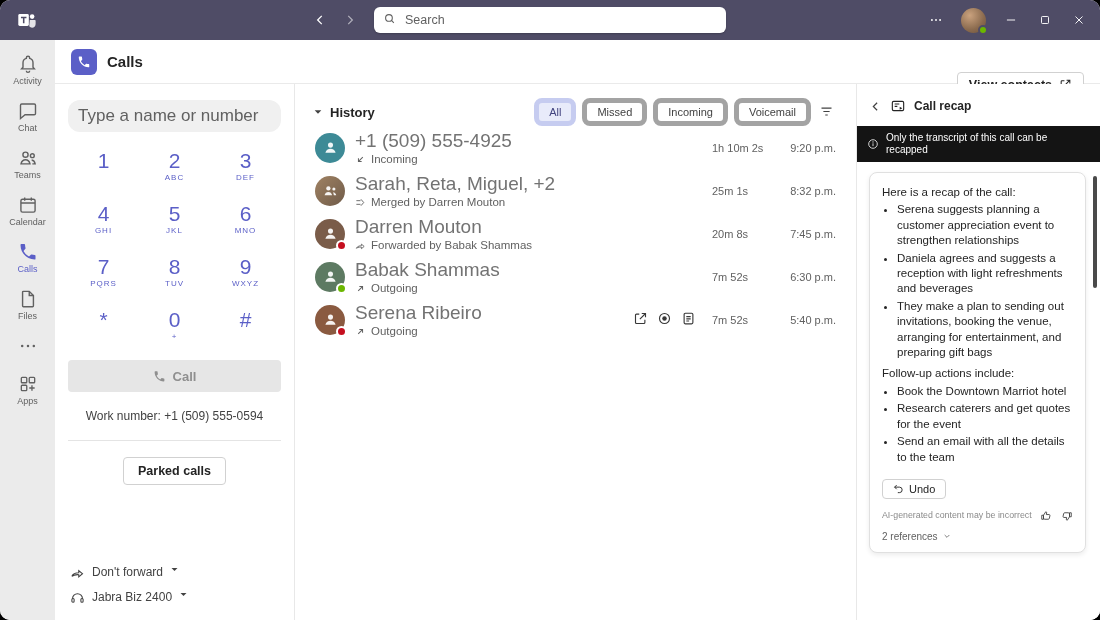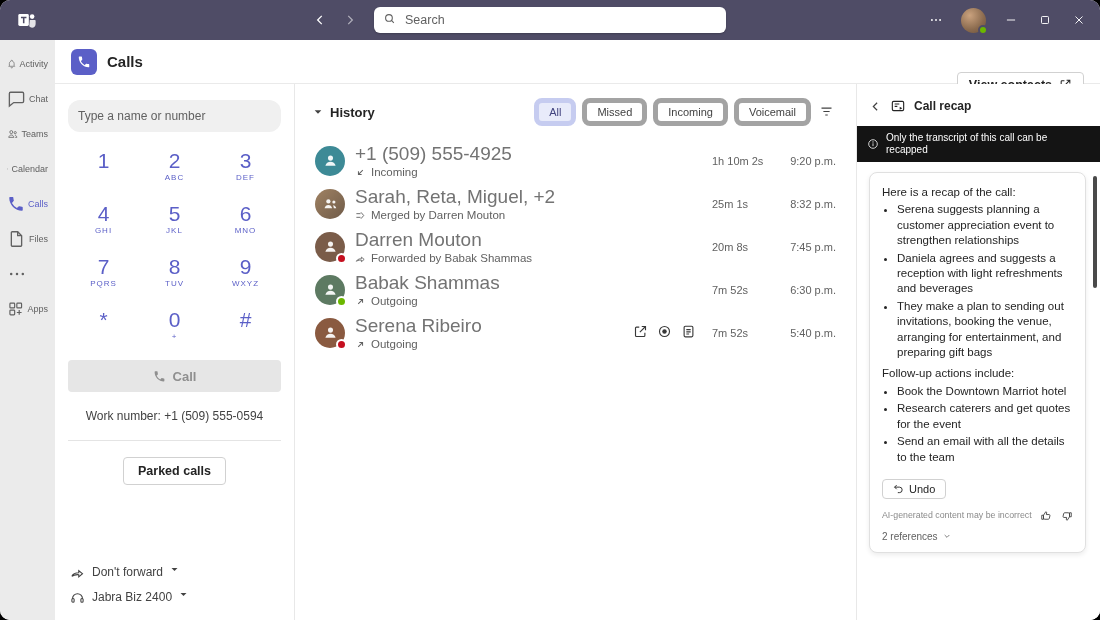--- a/index.html
+++ b/index.html
@@ -51,21 +51,21 @@
     background:var(--available,#6bb700); border:2px solid var(--titlebar,#4f4c66);
   }
 
   
   .app { flex:1; display:flex; min-height:0; }
   .rail {
     flex:0 0 55px; width:55px; background:#ebebeb; display:flex; flex-direction:column;
     align-items:center; padding-top:6px;
   }
   .rail-item {
-    width:41px; display:flex; flex-direction:row; align-items:center; gap:3px;
+    width:41px; display:flex; flex-direction:column; align-items:center; gap:3px;
     padding:8px 0 7px; color:#616161; background:none; border:none; cursor:pointer;
   }
   .rail-item svg { width:20px; height:20px; }
   .rail-label { font-size:9px; color:#616161; line-height:1; font-family:inherit; }
   .rail-item.active, .rail-item.active .rail-label { color:var(--accent,#5b5fc7); }
 
   .content { flex:1; display:flex; flex-direction:column; min-width:0; background:#fff; }
   .page-header {
     flex:0 0 44px; height:44px; display:flex; align-items:center; justify-content:space-between;
     padding:0 16px; border-bottom:1px solid #eaeaea;
@@ -86,21 +86,21 @@
 
   .panels { flex:1; display:flex; min-height:0; }
 
   
   .dialpad-panel {
     flex:0 0 240px; width:240px; border-right:1px solid #e8e8e8;
     display:flex; flex-direction:column; padding:16px 13px 10px;
   }
   .dp-input {
     height:32px; width:100%; background:#f0f0f0; border:none; border-radius:12px;
-    padding:0 10px; font-size:12px; color:#242424; font-family:inherit; outline:none;
+    padding:0 10px; font-size:17px; color:#242424; font-family:inherit; outline:none;
   }
   .dp-input::placeholder { color:#616161; }
   .keys { display:grid; grid-template-columns:repeat(3,1fr); margin-top:8px; }
   .key {
     height:53px; display:flex; flex-direction:column; align-items:center; justify-content:center;
     background:none; border:none; cursor:pointer; padding:0; font-family:inherit;
   }
   .kd { font-size:21px; color:var(--accent,#5b5fc7); line-height:1.05; }
   .kl { font-size:8px; letter-spacing:1px; color:var(--accent,#5b5fc7); min-height:10px; margin-top:1px; }
   .call-btn {
@@ -118,21 +118,21 @@
   .dp-spacer { flex:1; }
   .dp-setting {
     display:flex; align-items:flex-start; gap:7px; background:none; border:none;
     font-size:12px; color:#424242; padding:5px 2px; font-family:inherit; cursor:pointer;
   }
   .dp-setting svg.ic { width:15px; height:15px; color:#424242; }
   .dp-setting svg.chev { width:9px; height:9px; color:#424242; }
 
   
   .history-panel { flex:1; border-right:1px solid #e8e8e8; padding-top:14px; min-width:0; display:flex; flex-direction:column; }
-  .hist-header { display:flex; align-items:center; padding:0 20px 0 18px; margin-bottom:13px; }
+  .hist-header { display:flex; align-items:center; padding:0 20px 0 18px; }
   .hist-title { display:flex; align-items:center; gap:7px; font-size:13px; font-weight:700; color:#242424; background:none; border:none; font-family:inherit; cursor:pointer; padding:0; }
   .hist-title svg { width:10px; height:10px; color:#424242; }
   .hist-filters { margin-left:auto; display:flex; align-items:center; gap:6px; }
   .pill {
     font-size:11px; padding:3px 10px; border-radius:8px; border:5px solid #a3a3a3;
     background:#fff; color:#424242; font-family:inherit; cursor:pointer;
   }
   .pill.active { background:#e8ebfa; border-color:#c6ccf0; color:#41437e; }
   .filter-btn { background:none; border:none; color:#424242; cursor:pointer; padding:2px 2px 0; }
   .filter-btn svg { width:15px; height:15px; }

